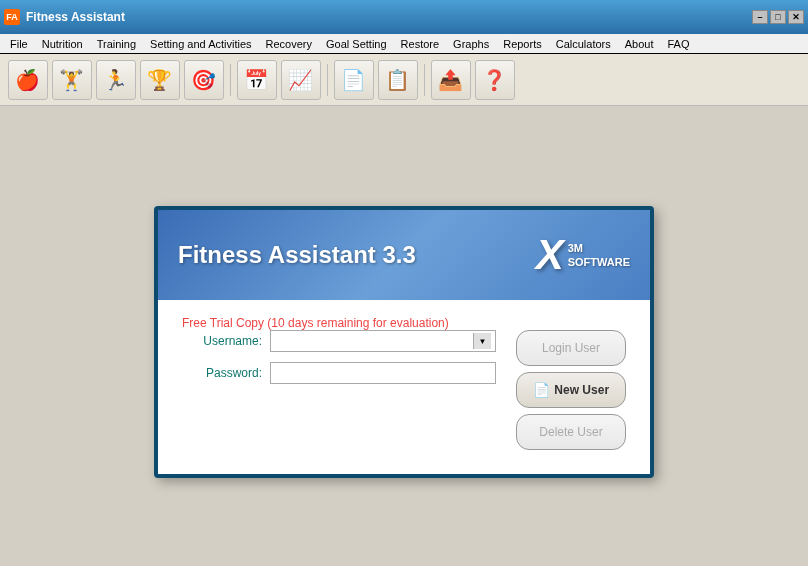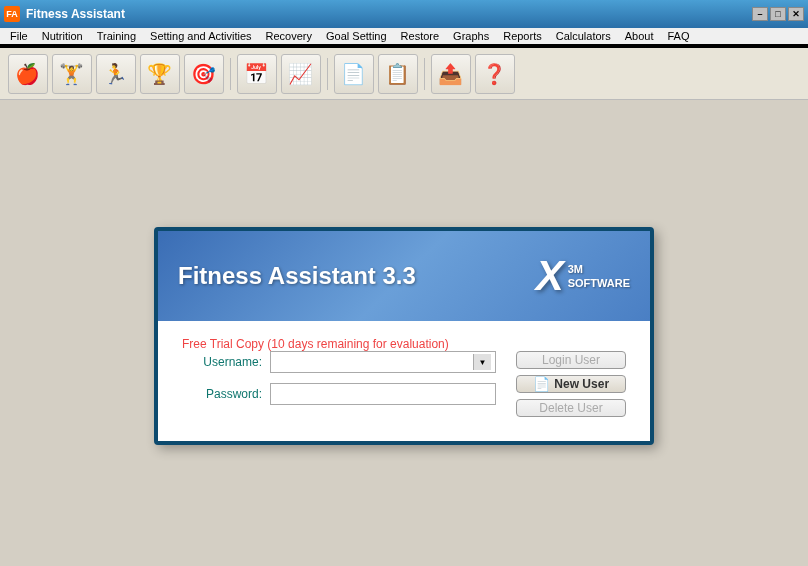--- a/index.html
+++ b/index.html
@@ -8,21 +8,21 @@
       font-size: 12px;
       background: #d4cfc4;
       width: 808px;
       height: 566px;
       overflow: hidden;
     }
 
     
     #title-bar {
       background: linear-gradient(to bottom, #4a9fd4, #2a6fa8);
-      height: 28px;
+      height: 34px;
       display: flex;
       align-items: center;
       padding: 0 4px;
       color: white;
       font-size: 12px;
       font-weight: bold;
     }
     #title-bar .title-icon {
       width: 16px;
       height: 16px;
@@ -51,21 +51,21 @@
       align-items: center;
       justify-content: center;
       font-size: 9px;
       cursor: pointer;
       color: #000;
     }
 
     
     #menu-bar {
       background: #f0f0f0;
-      border-bottom: 4px solid #000000;
+      border-bottom: 1px solid #000000;
       height: 20px;
       display: flex;
       align-items: center;
       padding: 0 4px;
       gap: 2px;
     }
     .menu-item {
       padding: 2px 6px;
       font-size: 11px;
       cursor: pointer;
@@ -228,25 +228,25 @@
 
     #action-buttons {
       display: flex;
       flex-direction: column;
       gap: 6px;
       width: 110px;
     }
 
     .dialog-btn {
       width: 110px;
-      height: 18px;
+      height: 36px;
       font-size: 12px;
       cursor: pointer;
       border: 1px solid #999;
-      border-radius: 4px;
+      border-radius: 13px;
       background: linear-gradient(to bottom, #f0eeea, #ddd8cc);
       color: #333;
       display: flex;
       align-items: center;
       justify-content: center;
       gap: 4px;
     }
     .dialog-btn:disabled, .dialog-btn.disabled {
       color: #aaa;
       background: linear-gradient(to bottom, #f5f5f5, #e8e8e8);

